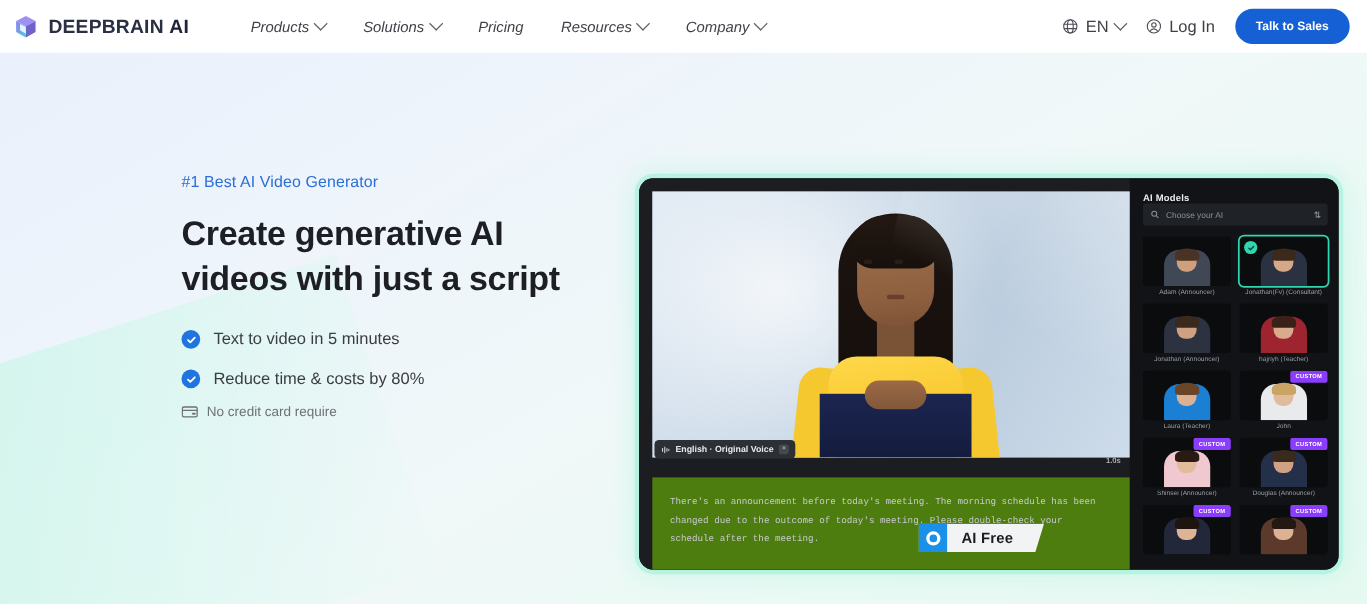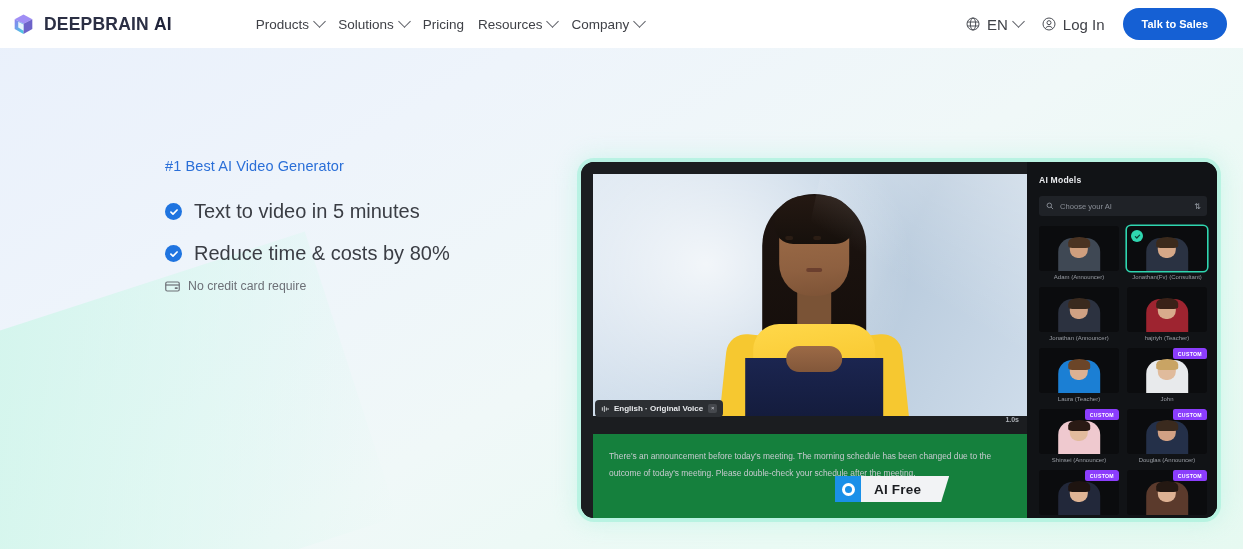--- a/index.html
+++ b/index.html
@@ -33,22 +33,23 @@
   }
   .brand { display: flex; align-items: center; gap: 9px; }
   .brand-mark { width: 23px; height: 23px; display: block; }
   .brand-text {
     font-size: 17.5px; letter-spacing: .2px;
     color: #2b2f44; font-weight: 600;
   }
   .brand-text b { font-weight: 800; color: #20243a; }
 
   .nav {
-    display: flex; align-items: center; gap: 14px;
-    margin-left: 84px;
+    display: flex; align-items: center; gap: 34px;
+    margin-left: 56px;
+    font-style: italic;
   }
   .nav-item {
     display: flex; align-items: center; gap: 6px;
     font-size: 13.5px; color: #3f4147; cursor: pointer;
     white-space: nowrap;
   }
   .caret {
     width: 9px; height: 9px; display: inline-block;
     border-right: 1.6px solid #5c5f66; border-bottom: 1.6px solid #5c5f66;
     transform: translateY(-3px) rotate(45deg);
@@ -84,21 +85,21 @@
     color: #1d1f25; letter-spacing: -.3px;
   }
   .features { margin-top: 26px; display: flex; flex-direction: column; gap: 19px; }
   .feature { display: flex; align-items: center; gap: 12px; }
   .check {
     width: 17px; height: 17px; border-radius: 50%;
     background: #1f74e0; flex: none;
     display: flex; align-items: center; justify-content: center;
   }
   .check svg { width: 10px; height: 10px; display: block; }
-  .feature-text { font-size: 20px; color: #3a3d44; }
+  .feature-text { font-size: 15px; color: #3a3d44; }
 
   .cta {
     margin-top: 42px;
     display: inline-block;
     background: #1560d4; color: #fff;
     font-size: 14.5px; font-weight: 700;
     border: none; border-radius: 26px;
     padding: 16px 30px; cursor: pointer;
   }
   .nocard {
@@ -167,21 +168,21 @@
     padding: 4px 6px;
     font-size: 8px; font-weight: 700; color: #e8eaed; white-space: nowrap;
   }
   .chip-x {
     width: 9px; height: 9px; border-radius: 2px;
     background: #45484d; color: #c9ccd1;
     font-size: 6px; line-height: 9px; text-align: center; font-weight: 400;
   }
   .script-box {
     position: absolute; left: 12px; top: 272px; right: 0; bottom: 0;
-    background: #15803d; padding: 14px 16px;
+    background: #4d7c0f; padding: 14px 16px; font-family: Liberation Mono, monospace;
   }
   .script-text {
     font-size: 8.4px; line-height: 17px; color: #c8cbd0;
     overflow: hidden;
   }
   .timecode {
     position: absolute; right: 8px; top: 254px; z-index: 4;
     font-size: 7px; color: #aeb2b8; font-weight: 700;
   }
 
@@ -203,21 +204,21 @@
   }
   .paris-text {
     font-size: 13.5px; font-weight: 700; color: #1b1d21;
     padding: 0 6px 0 13px; letter-spacing: .2px;
   }
 
   
   .models { width: 190px; height: 100%; background: #111316; padding: 13px 10px 0 12px; }
   .models-title { font-size: 8.6px; font-weight: 700; color: #e9ebee; letter-spacing: .2px; }
   .search {
-    margin-top: 11px; height: 20px;
+    height: 20px;
     background: #1f2227; border-radius: 3px;
     display: flex; align-items: center; gap: 6px; padding: 0 7px;
   }
   .search svg { width: 8px; height: 8px; flex: none; }
   .search-ph { font-size: 7.6px; color: #8a8f97; flex: 1; }
   .sort-icn { font-size: 8px; color: #9aa0a8; letter-spacing: -1px; }
 
   .grid {
     margin-top: 10px;
     display: grid; grid-template-columns: 1fr 1fr; gap: 7px 8px;
@@ -312,20 +313,24 @@
         <path d="M6.6 19c1.2-2.4 3.2-3.6 5.4-3.6s4.2 1.2 5.4 3.6"></path>
       </svg>
       <span>Log In</span>
     </div>
     <button class="btn-sales">Talk to Sales</button>
   </div>
 </div>
 
 <div class="hero-left">
   <div class="eyebrow">#1 Best AI Video Generator</div>
+  <h1 class="headline">
+    <span>Create generative AI</span><br>
+    <span>videos with just a script</span>
+  </h1>
 
   <div class="features">
     <div class="feature">
       <span class="check">
         <svg viewBox="0 0 12 12" fill="none" stroke="#fff" stroke-width="2" stroke-linecap="round" stroke-linejoin="round">
             <path d="M2.3 6.2 4.8 8.6 9.7 3.6"></path>
           </svg>
       </span>
       <span class="feature-text">Text to video in 5 minutes</span>
     </div>

